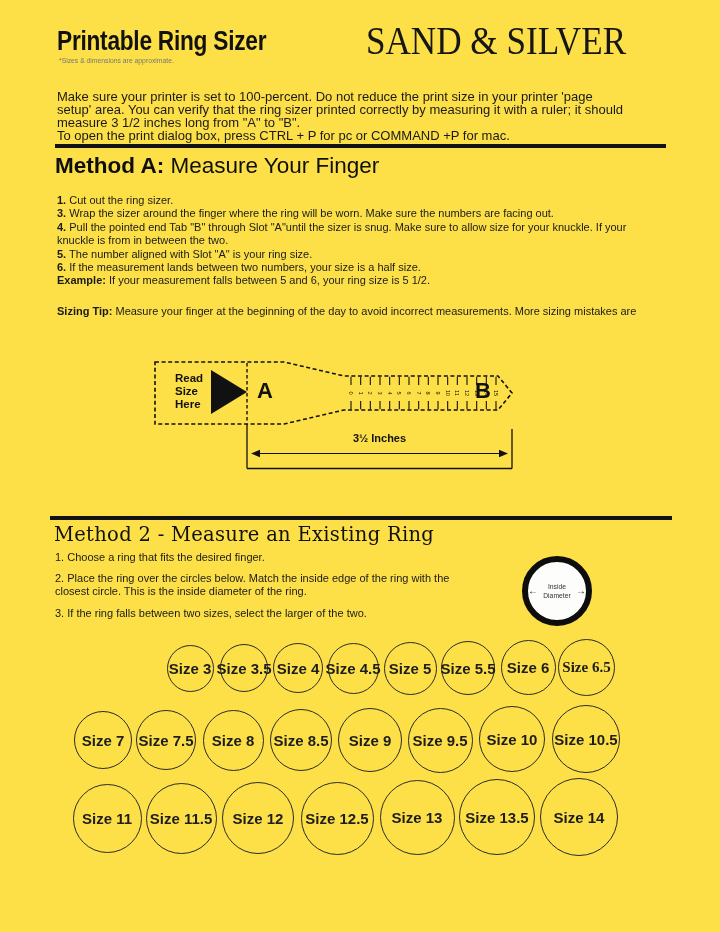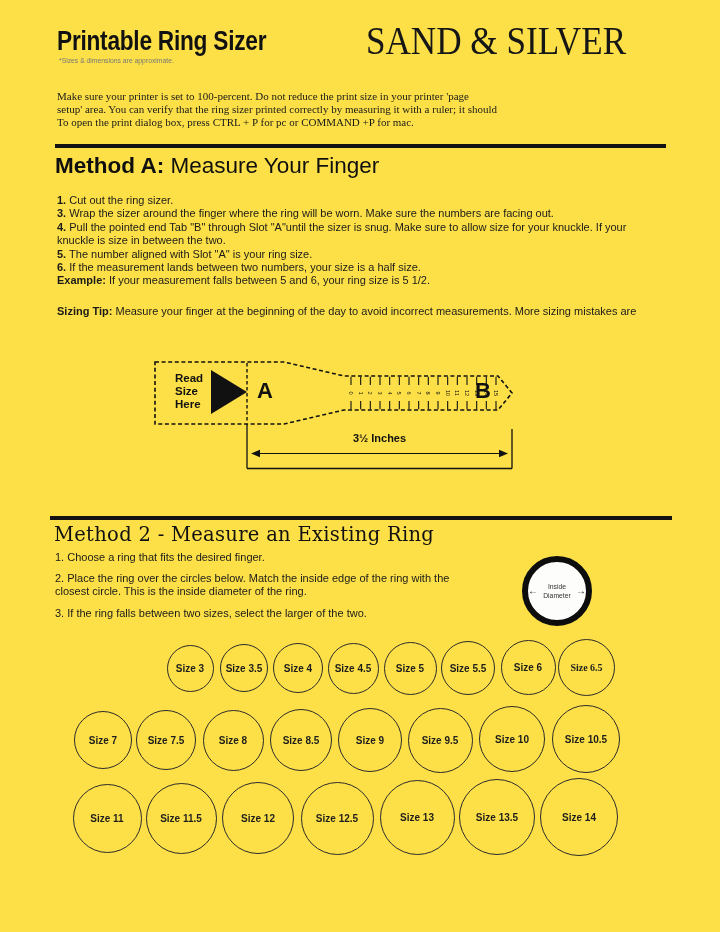--- a/index.html
+++ b/index.html
@@ -8,21 +8,21 @@
     font-family:"Liberation Sans",sans-serif;color:#1a1a1a;
   }
   .abs{position:absolute;}
   
   .title{left:57px;top:26px;font-size:27px;font-weight:bold;letter-spacing:-0.3px;
          transform:scaleX(0.84);transform-origin:left top;white-space:nowrap;color:#111;}
   .disclaimer{left:59px;top:57px;font-size:6.8px;color:#777;white-space:nowrap;}
   .brand{left:366px;top:18px;font-family:"Liberation Serif",serif;font-size:39px;color:#161616;
          transform:scaleX(0.9);transform-origin:left top;white-space:nowrap;}
   
-  .intro{left:57px;top:90px;font-size:11px;line-height:13px;font-family:Liberation Serif, serif;}
+  .intro{left:57px;top:90px;font-size:13px;line-height:13px;}
   .intro div{white-space:nowrap;}
   .rule{background:#121212;height:4px;}
   .rule1{left:55px;top:144px;width:611px;}
   .rule2{left:50px;top:516px;width:622px;}
   
   .methodA-heading{left:55px;top:153px;font-size:22.5px;color:#0f0f0f;white-space:nowrap;}
   .methodA-heading b{font-weight:bold;}
   .steps{left:57px;top:194px;font-size:11px;line-height:13.4px;}
   .steps .line{white-space:nowrap;}
   .steps b{font-weight:bold;}
@@ -45,53 +45,54 @@
   .id-badge{left:522px;top:556px;width:58px;height:58px;border:6px solid #0d0d0d;border-radius:50%;
             background:#fdfdfb;}
   .id-text{position:absolute;left:0;top:50%;width:100%;transform:translateY(-50%);
            text-align:center;font-size:6.8px;line-height:8.5px;color:#333;}
   .id-arrow{position:absolute;top:50%;transform:translateY(-54%);font-size:10px;color:#111;}
   .id-arrow.l{left:0px;}
   .id-arrow.r{right:0px;}
   
   .ring-circle{position:absolute;border:1.6px solid #2b2b2b;border-radius:50%;box-sizing:border-box;
                display:flex;align-items:center;justify-content:center;background:transparent;}
-  .ring-circle span{font-size:10px;font-weight:bold;color:#1d1d1d;white-space:nowrap;}
+  .ring-circle span{font-size:15px;font-weight:bold;color:#1d1d1d;white-space:nowrap;}
 </style>
 </head>
 <body>
 
 <div class="page">
 
   <div class="abs title">Printable Ring Sizer</div>
   <div class="abs disclaimer">*Sizes &amp; dimensions are approximate.</div>
   <div class="abs brand">SAND &amp; SILVER</div>
 
   <div class="abs intro" id="intro">
       <div>Make sure your printer is set to 100-percent.  Do not reduce the print size in your printer 'page</div>
       <div>setup' area. You can verify that the ring sizer printed correctly by measuring it with a ruler; it should</div>
+      <div>measure 3 1/2 inches long from "A" to "B".</div>
       <div>To open the print dialog box, press CTRL + P for pc or COMMAND +P for mac.</div>
     </div>
 
   <div class="abs rule rule1"></div>
 
   <div class="abs methodA-heading">
     <b>Method A:</b><span> Measure Your Finger</span>
   </div>
 
   <div class="abs steps" id="stepsA">
       <div class="m2step">
         <div class="line"><b>1.</b> Cut out the ring sizer.</div>
       </div>
       <div class="m2step">
         <div class="line"><b>3.</b> Wrap the sizer around the finger where the ring will be worn. Make sure the numbers are facing out.</div>
       </div>
       <div class="m2step">
         <div class="line"><b>4.</b> Pull the pointed end Tab "B" through Slot "A"until the sizer is snug. Make sure to allow size for your knuckle. If your</div>
-        <div class="line">knuckle is size in between the two.</div>
+        <div class="line">knuckle is from in between the two.</div>
       </div>
       <div class="m2step">
         <div class="line"><b>5.</b> The number aligned with Slot "A" is your ring size.</div>
       </div>
       <div class="m2step">
         <div class="line"><b>6.</b> If the measurement lands between two numbers, your size is a half size.</div>
       </div>
       <div class="m2step">
         <div class="line"><b>Example:</b> If your measurement falls between 5 and 6, your ring size is 5 1/2.</div>
       </div>

